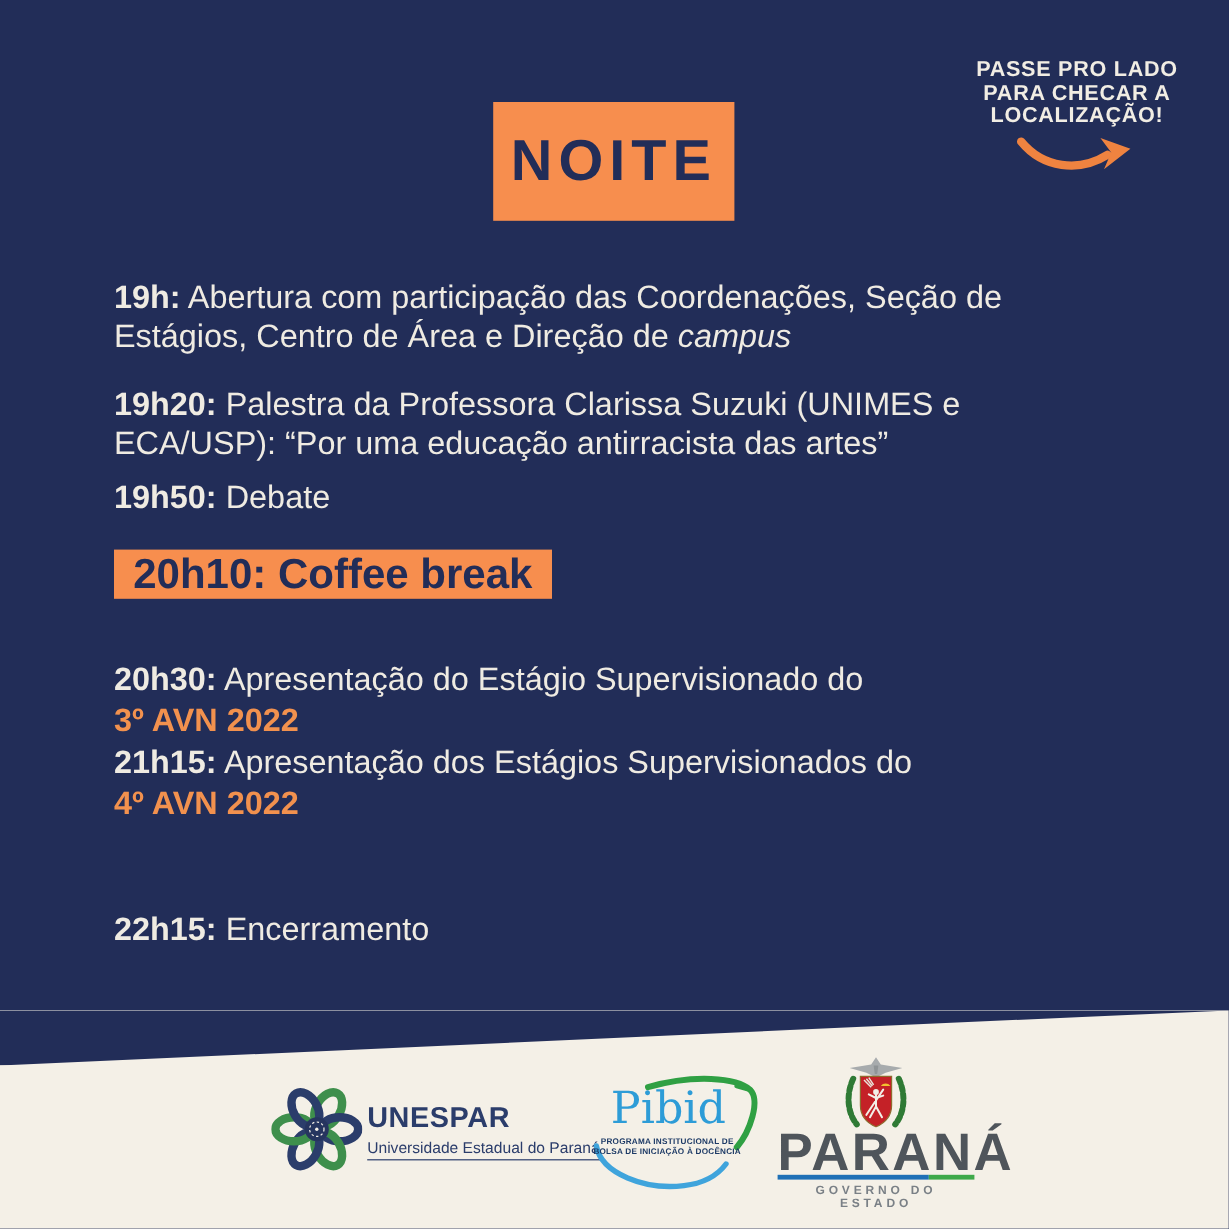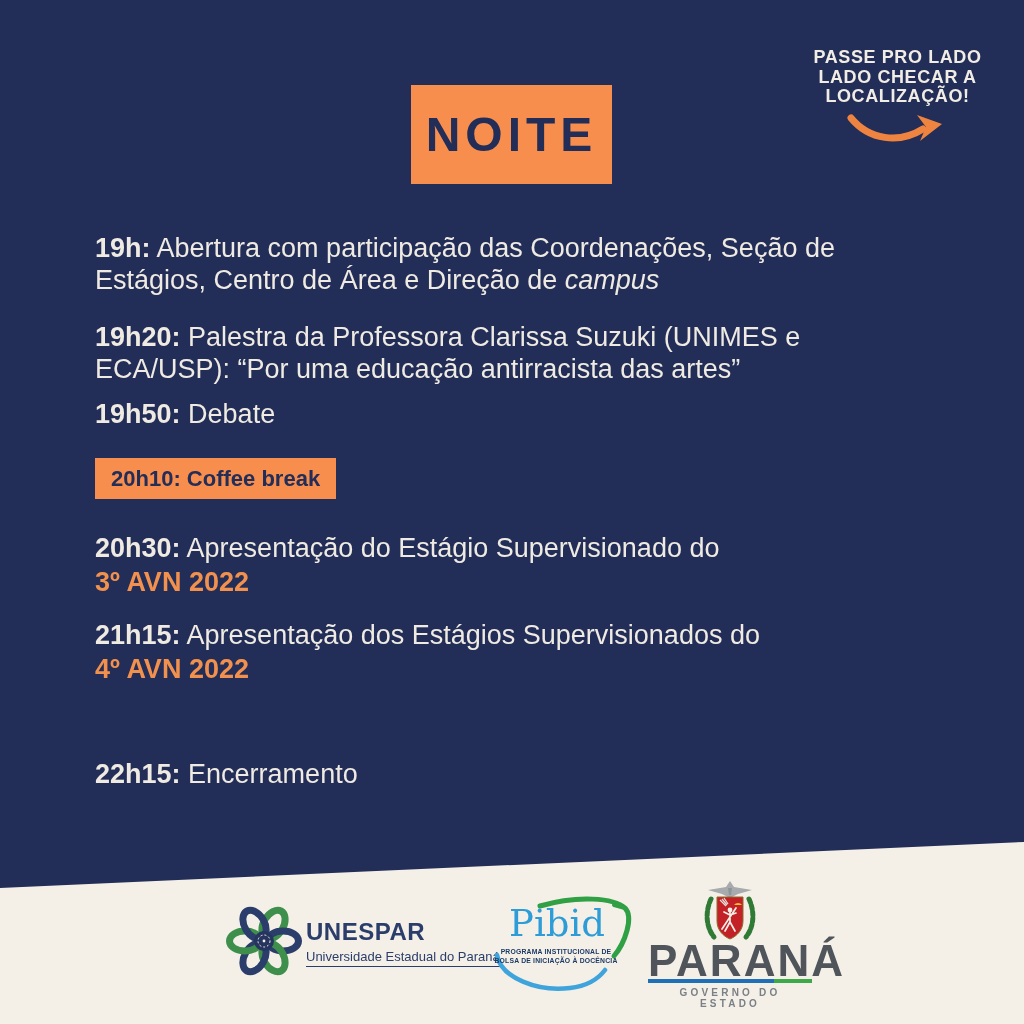--- a/index.html
+++ b/index.html
@@ -30,21 +30,21 @@
   .sched-item{
     position:absolute;left:95px;width:785px;
     color:#EFEBE2;font-size:27px;line-height:31.5px;font-weight:400;
   }
   .sched-item .t{font-weight:bold;}
   .sched-item .it{font-style:italic;}
   .accent{color:#F2914E;font-weight:bold;}
   .accent.block{display:block;margin-top:2px;}
   .coffee-badge{
     position:absolute;left:95px;top:458px;height:41px;
-    background:#F78E4E;color:#222D58;font-weight:bold;font-size:22px;
+    background:#F78E4E;color:#222D58;font-weight:bold;font-size:35px;
     display:inline-flex;align-items:center;padding:0 16px;
   }
 
   
   .footer{position:absolute;left:0;top:842px;width:1024px;height:182px;background:#F4F0E7;}
   .footer-diagonal{
     position:absolute;left:0;top:0;width:100%;height:46px;background:#222D58;
     clip-path:polygon(0 0,100% 0,0 100%);
   }
 
@@ -80,21 +80,21 @@
 <body>
 
 <div class="poster">
 
   <div class="noite-badge">
     <span>NOITE</span>
   </div>
 
   <div class="swipe-note">
     <span>PASSE PRO LADO</span>
-    <span>LADO CHECAR A</span>
+    <span>PARA CHECAR A</span>
     <span>LOCALIZAÇÃO!</span>
   </div>
   <svg class="swipe-arrow" viewBox="0 0 104 38">
     <path d="M8,8 C26,30 56,34 80,19" fill="none" stroke="#EF8340" stroke-width="7" stroke-linecap="round"></path>
     <path d="M74,5 L99,14 L77,31 L83,17 Z" fill="#EF8340"></path>
   </svg>
 
   <div class="sched-item" style="top:233px;">
     <span class="t">19h:</span>
     <span>Abertura com participação das Coordenações, Seção de Estágios, Centro de Área e Direção de</span>
@@ -108,21 +108,21 @@
 
   <div class="sched-item" style="top:399px;">
     <span class="t">19h50:</span>
     <span>Debate</span>
   </div>
 
   <div class="coffee-badge">
     <span class="t">20h10:</span>&nbsp;<span>Coffee break</span>
   </div>
 
-  <div class="sched-item" style="top:533px;">
+  <div class="sched-item" style="top:551px;">
     <span class="t">20h30:</span>
     <span>Apresentação do Estágio Supervisionado do</span>
     <span class="accent block">3º AVN 2022</span>
   </div>
 
   <div class="sched-item" style="top:620px;">
     <span class="t">21h15:</span>
     <span>Apresentação dos Estágios Supervisionados do</span>
     <span class="accent block">4º AVN 2022</span>
   </div>

